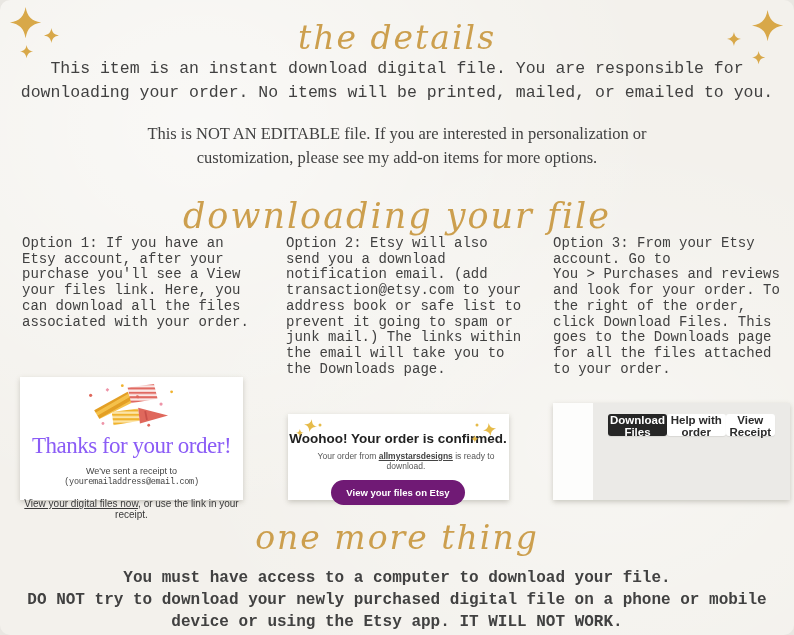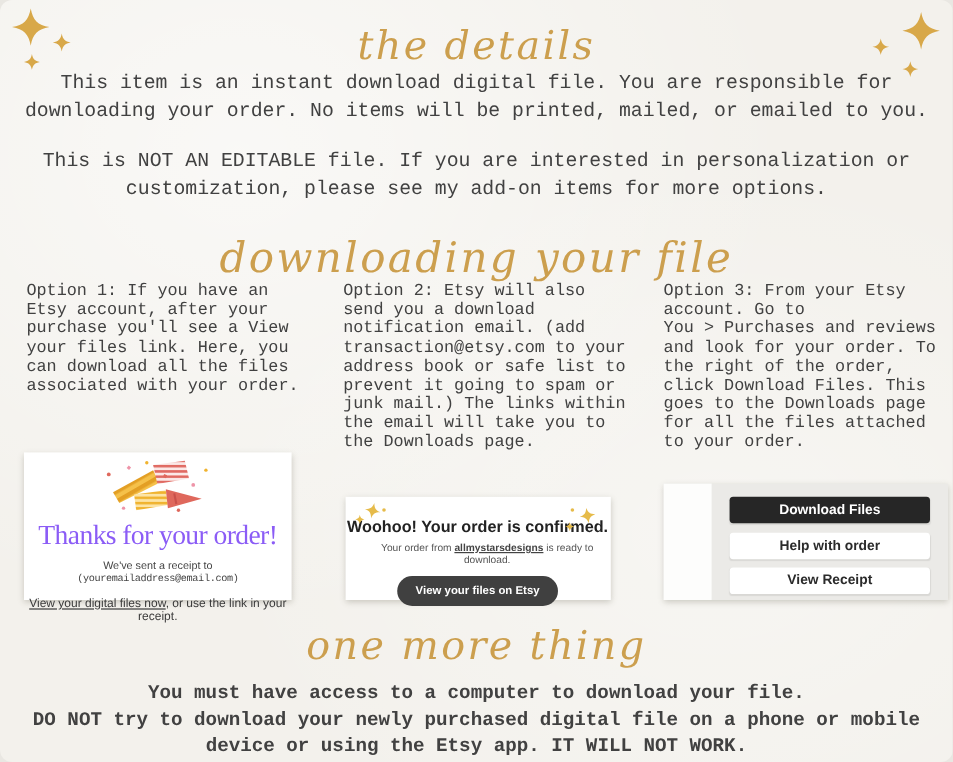--- a/index.html
+++ b/index.html
@@ -21,21 +21,21 @@
   }
   .h-details   { top:18px;  font-size:33px; }
   .h-download  { top:196px; font-size:35px; }
   .h-onemore   { top:518px; font-size:33px; }
   .para {
     position:absolute; left:50%; transform:translateX(-50%);
     width:790px; text-align:center; white-space:pre-line;
     font-size:16.5px; line-height:24px; letter-spacing:0;
   }
   .para1 { top:57px; }
-  .para2 { top:122px; }
+  .para2 { top:122px;font-family:Liberation Serif, serif; }
   .para3 { top:567px; font-size:16px; line-height:22px;font-weight:bold; }
 
   .cols {
     position:absolute; top:236px; left:22px; width:768px;
     display:flex; justify-content:space-between;
   }
   .col { white-space:pre-line; font-size:14px; line-height:15.7px; }
   .col1 { width:240px; }
   .col2 { width:243px; }
   .col3 { width:237px; }
@@ -53,31 +53,31 @@
   .card1-receipt .mono { font-family:"Liberation Mono", monospace; font-size:8.5px; letter-spacing:-0.3px; }
   .card1-linkline { font-family:"Liberation Sans", sans-serif; font-size:10px; color:#3a3a3a; margin-top:11px; }
   .card1-linkline a { color:#3a3a3a; text-decoration:underline; cursor:pointer; }
 
   
   .card2 { position:relative; width:221px; height:86px; text-align:center; padding-top:17px; }
   .card2-title { font-family:"Liberation Sans", sans-serif; font-weight:bold; font-size:13.5px; color:#222; }
   .card2-sub { font-family:"Liberation Sans", sans-serif; font-size:8.5px; color:#555; margin-top:5px;padding-left:16px; }
   .card2-sub .shop { font-weight:bold; text-decoration:underline; color:#444; cursor:pointer; }
   .pill {
-    margin-top:9px; background:#404040; color:#fff; border:none; cursor:pointer;
+    margin-top:9px; background:#701a75; color:#fff; border:none; cursor:pointer;
     border-radius:14px; padding:7px 15px; font-family:"Liberation Sans", sans-serif;
     font-size:9.5px; font-weight:bold;
   }
   .stars-l { position:absolute; left:8px;  top:5px; }
   .stars-r { position:absolute; right:8px; top:7px; }
 
   
   .card3 { width:237px; height:97px; background:#ebeae7; display:flex; }
   .card3 .strip { width:40px; height:100%; background:#fdfdfc; }
-  .btn-stack { flex:1; padding:11px 15px 5px 15px; display:flex; flex-direction:column; justify-content:space-between; }
+  .btn-stack { flex:1; padding:11px 15px 5px 15px; display:flex; flex-direction:row; justify-content:space-between; }
   .btn {
     height:22px; border:none; border-radius:3px; cursor:pointer;
     font-family:"Liberation Sans", sans-serif; font-size:11.5px; font-weight:bold;
     background:#fff; color:#2b2b2b; box-shadow:0 1px 1px rgba(0,0,0,.08);
   }
   .btn.dark { background:#262626; color:#fff; }
 
   .sparkles-tl { position:absolute; left:8px; top:5px; }
   .sparkles-tr { position:absolute; right:9px; top:9px; }
 </style>

